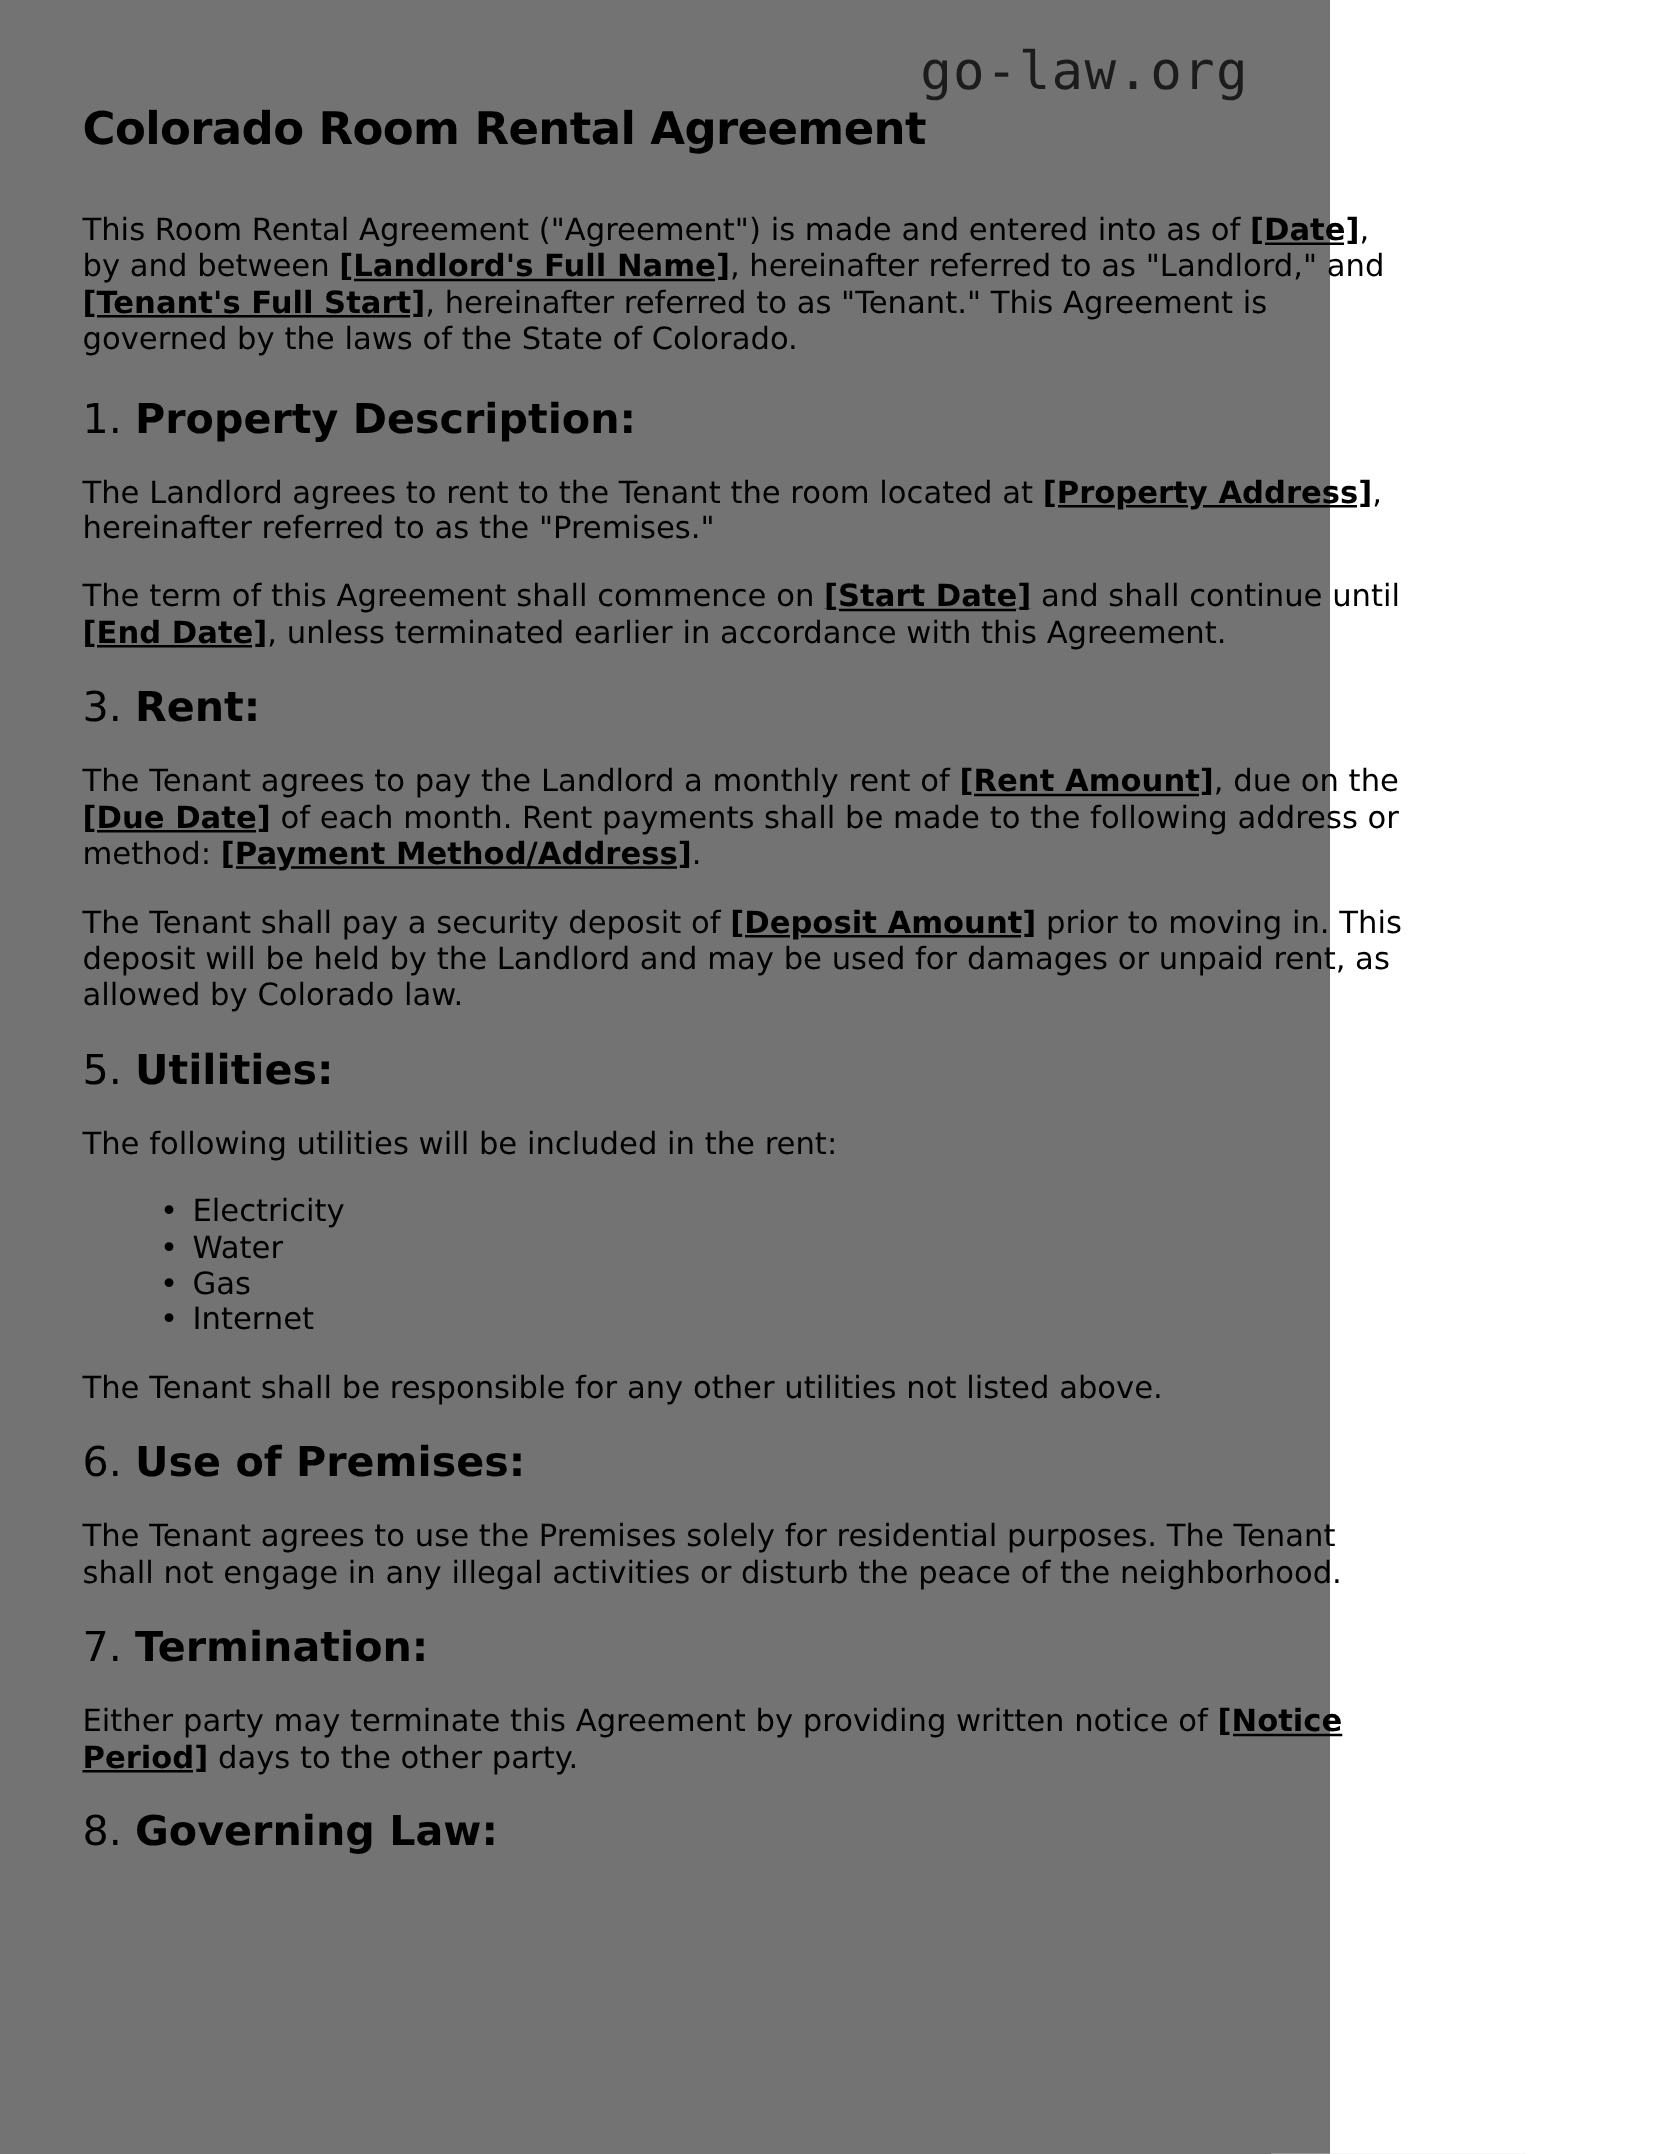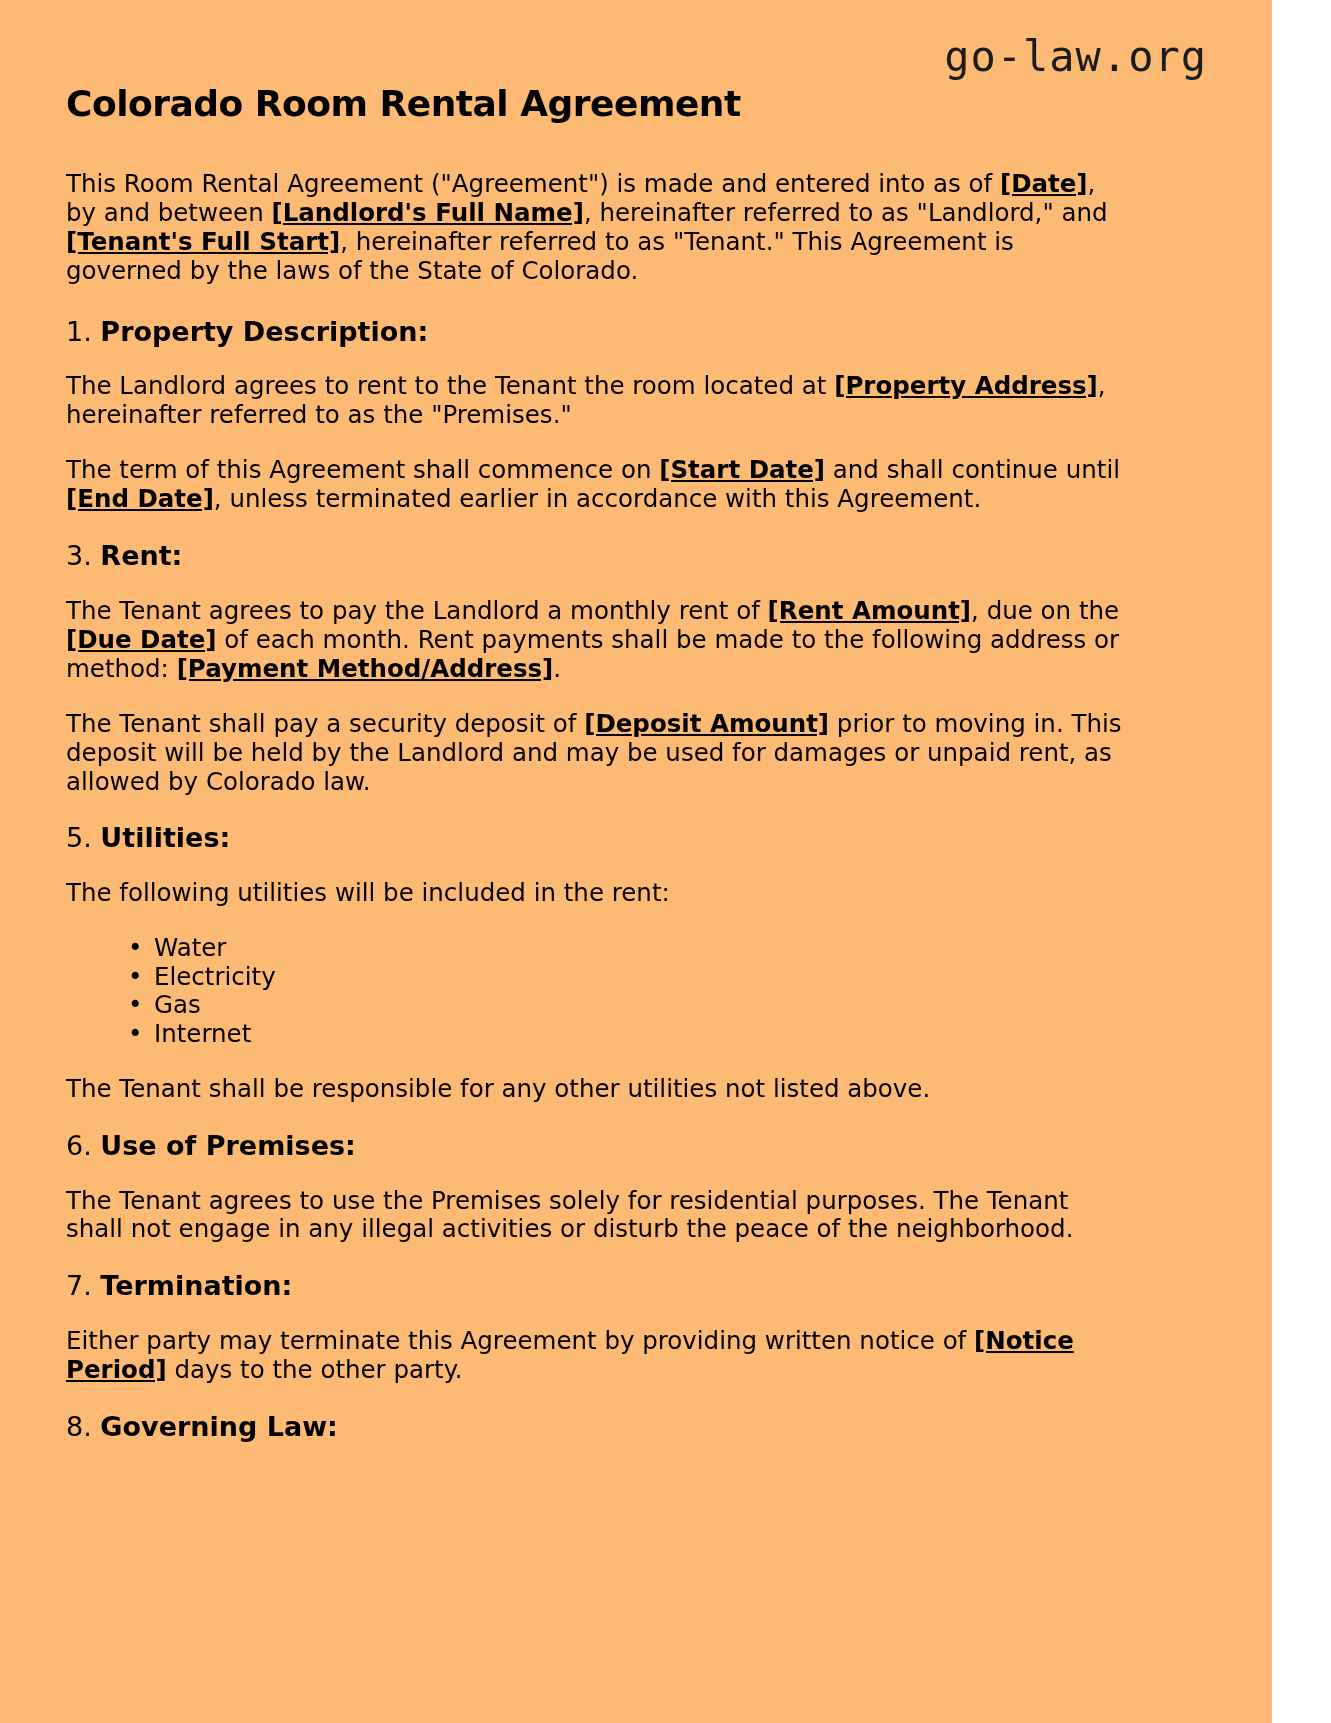--- a/index.html
+++ b/index.html
@@ -10,25 +10,25 @@
   }
   body {
     width: 1331px;
     height: 1723px;
     font-family: "DejaVu Sans", sans-serif;
     color: #000000;
     overflow: hidden;
   }
   .page {
     position: relative;
-    width: 1272px;
+    width: 1064px;
     height: 1723px;
     box-sizing: border-box;
     padding: 0;
-    background: #fdba74;
+    background: #737373;
   }
   .watermark {
     position: absolute;
     top: 36px;
     right: 65px;
     font-family: "DejaVu Sans Mono", "Liberation Mono", monospace;
     font-size: 42px;
     letter-spacing: 1px;
     color: #1c1c1c;
     line-height: 1;
@@ -63,21 +63,21 @@
     font-size: 24.5px;
     line-height: 1.18;
     margin: 0 0 26px 0;
     padding: 0;
     text-align: left;
   }
   p.lead {
     margin-bottom: 30px;
   }
   h2.section-heading {
-    font-size: 27px;
+    font-size: 33px;
     font-weight: normal;
     margin: 0 0 25px 0;
     padding: 0;
     line-height: 1.18;
   }
   h2.section-heading .sec-title {
     font-weight: bold;
   }
   b, strong {
     font-weight: bold;
@@ -131,22 +131,22 @@
       <p class="para"><span>The Tenant agrees to pay the Landlord a monthly rent of </span><b>[Rent Amount]</b><span>, due on the </span><b>[Due Date]</b><span> of each month. Rent payments shall be made to the following address or method: </span><b>[Payment Method/Address]</b><span>.</span></p>
 
 
       <p class="para"><span>The Tenant shall pay a security deposit of </span><b>[Deposit Amount]</b><span> prior to moving in. This deposit will be held by the Landlord and may be used for damages or unpaid rent, as allowed by Colorado law.</span></p>
 
       <h2 class="section-heading"><span class="sec-num">5.</span> <span class="sec-title">Utilities:</span></h2>
 
       <p class="para">The following utilities will be included in the rent:</p>
 
       <ul class="utility-list">
+        <li>Electricity</li>
         <li>Water</li>
-        <li>Electricity</li>
         <li>Gas</li>
         <li>Internet</li>
       </ul>
 
       <p class="para">The Tenant shall be responsible for any other utilities not listed above.</p>
 
       <h2 class="section-heading"><span class="sec-num">6.</span> <span class="sec-title">Use of Premises:</span></h2>
 
       <p class="para">The Tenant agrees to use the Premises solely for residential purposes. The Tenant shall not engage in any illegal activities or disturb the peace of the neighborhood.</p>
 

